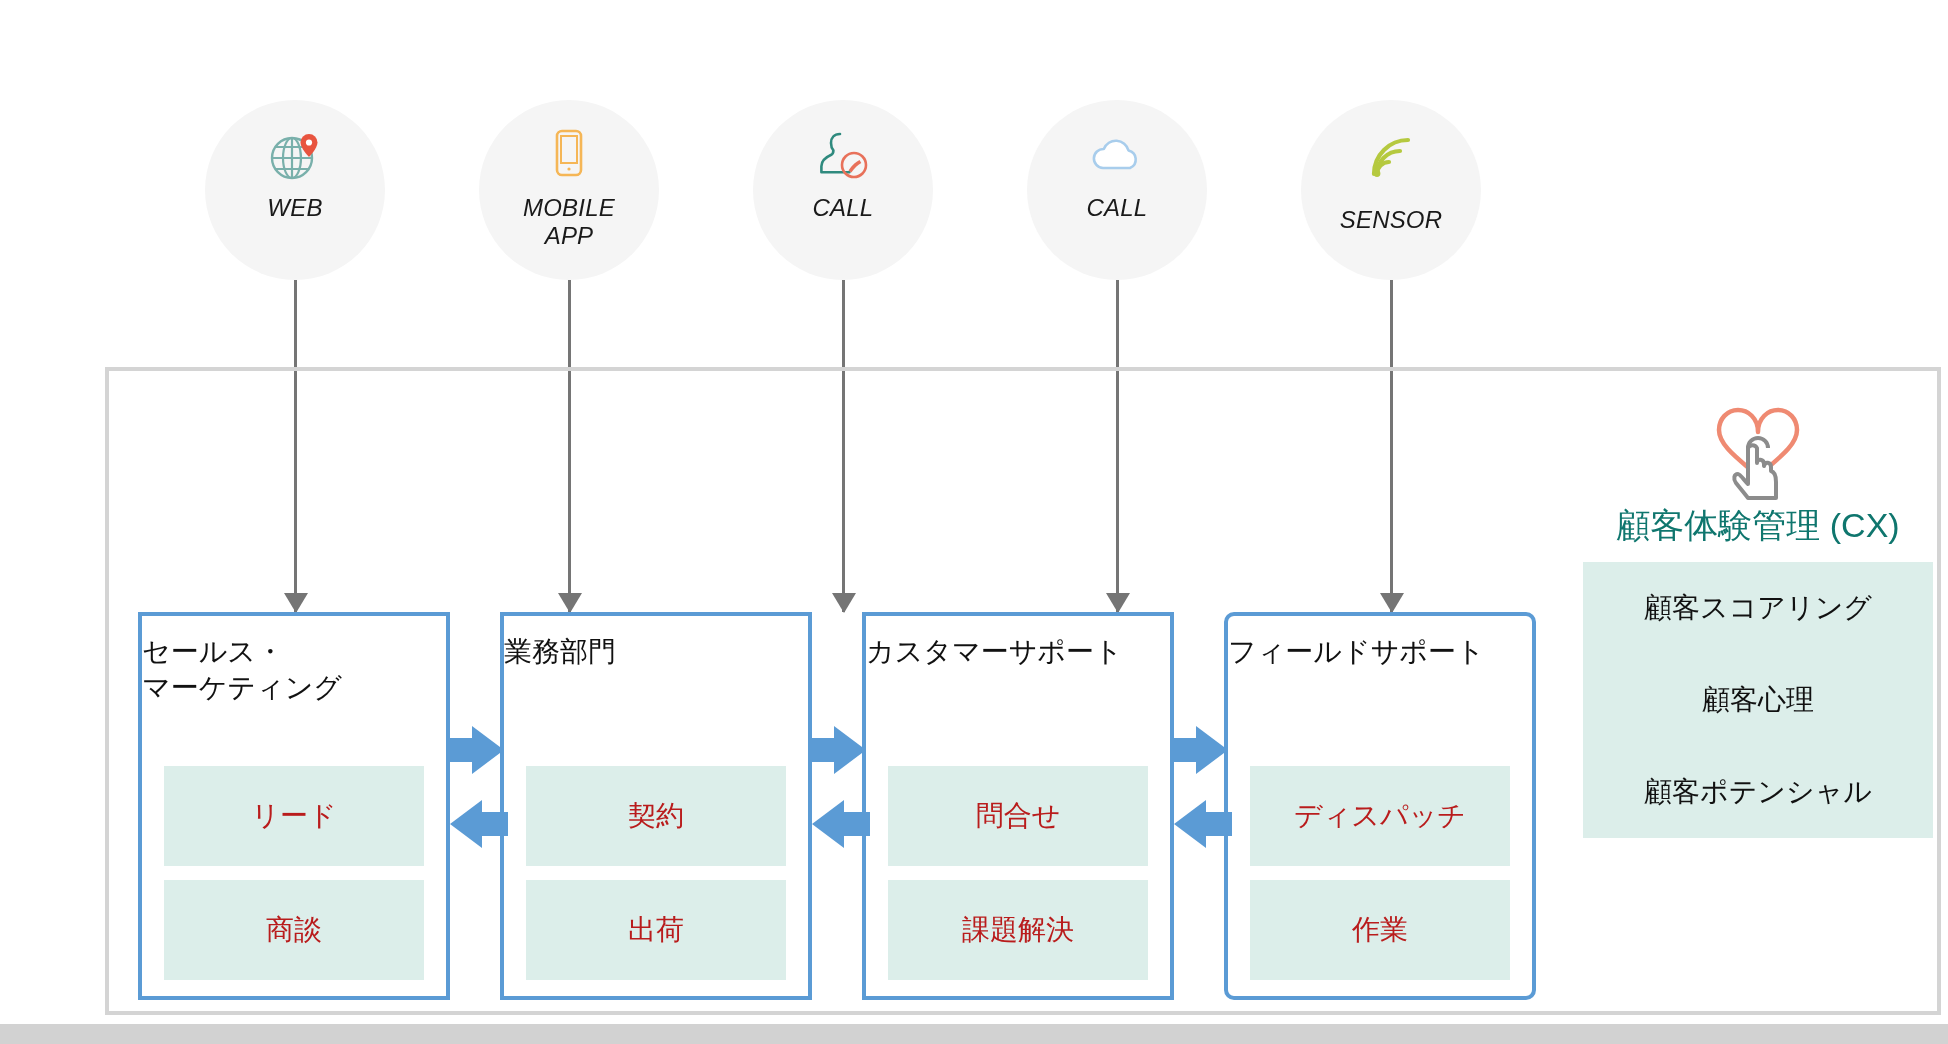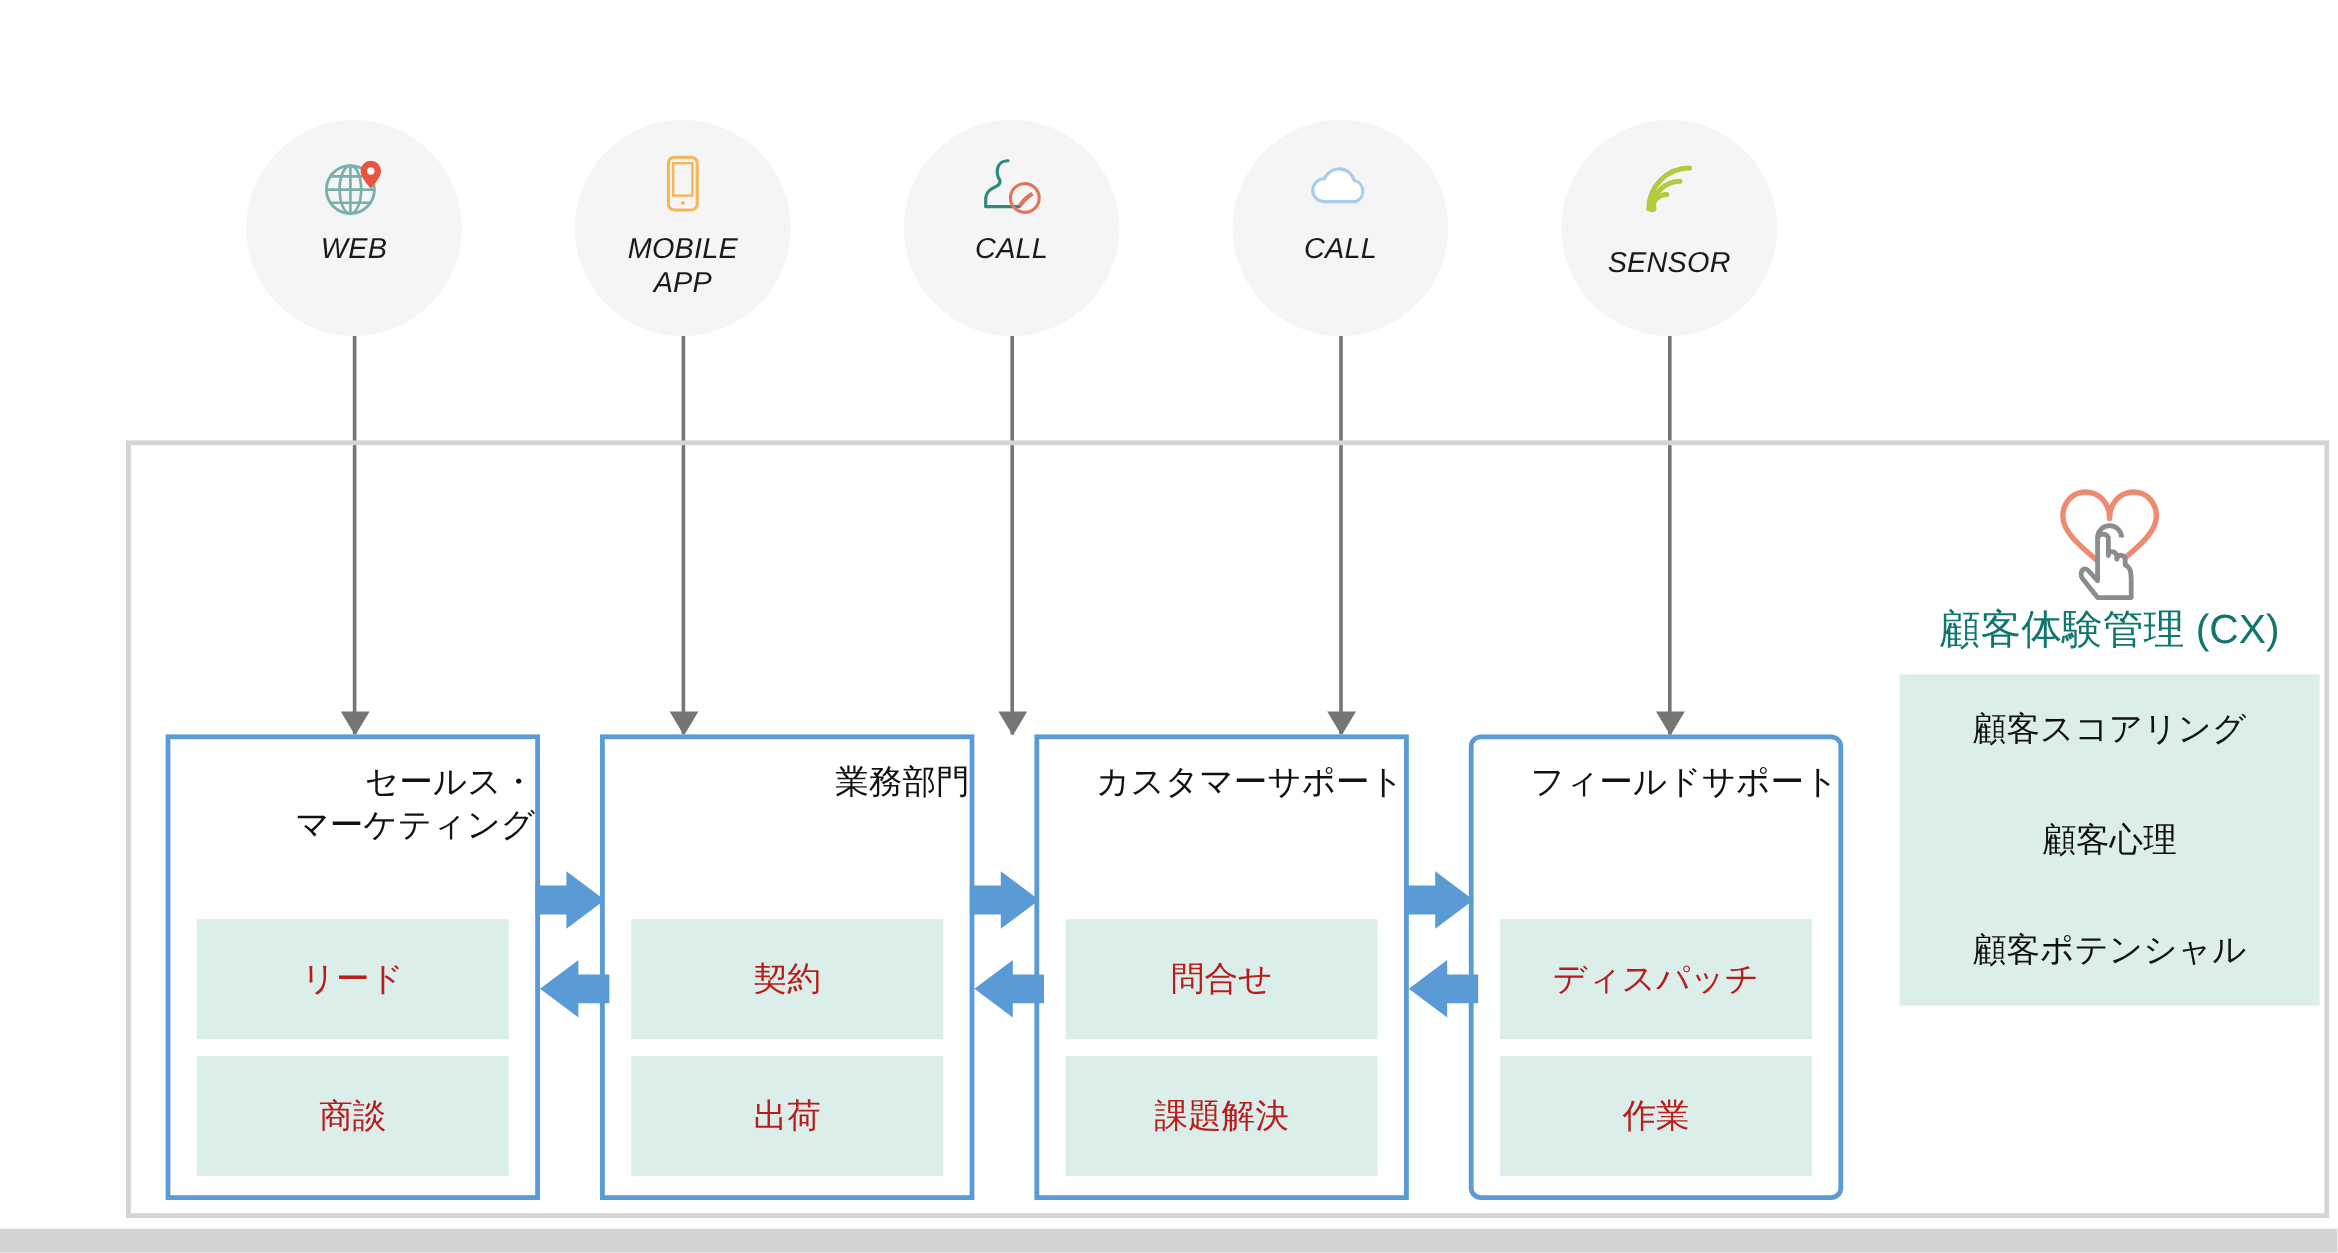--- a/index.html
+++ b/index.html
@@ -66,21 +66,21 @@
     position: absolute;
     top: 612px;
     width: 312px; height: 388px;
     border: 4px solid #5b9bd5;
     background: #ffffff;
     display: flex; flex-direction: column;
     align-items: center;
   }
   .pbox .ptitle {
     width: 100%;
-    text-align: right;
+    text-align: left;
     font-size: 28px;
     line-height: 36px;
     color: #111;
     padding-top: 18px;
     white-space: pre-line;
   }
   .pbox .pcells {
     width: 100%;
     flex: 1;
     display: flex; flex-direction: column;

